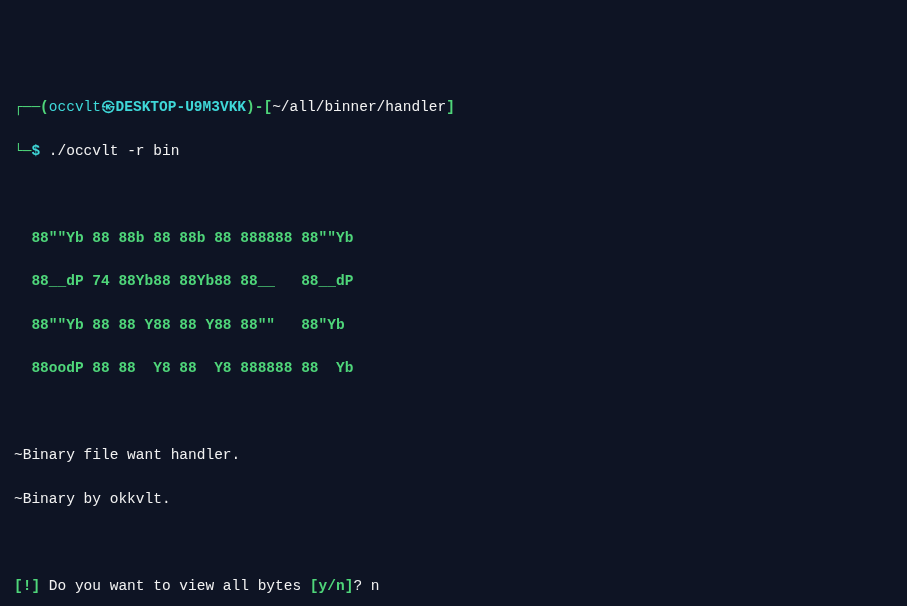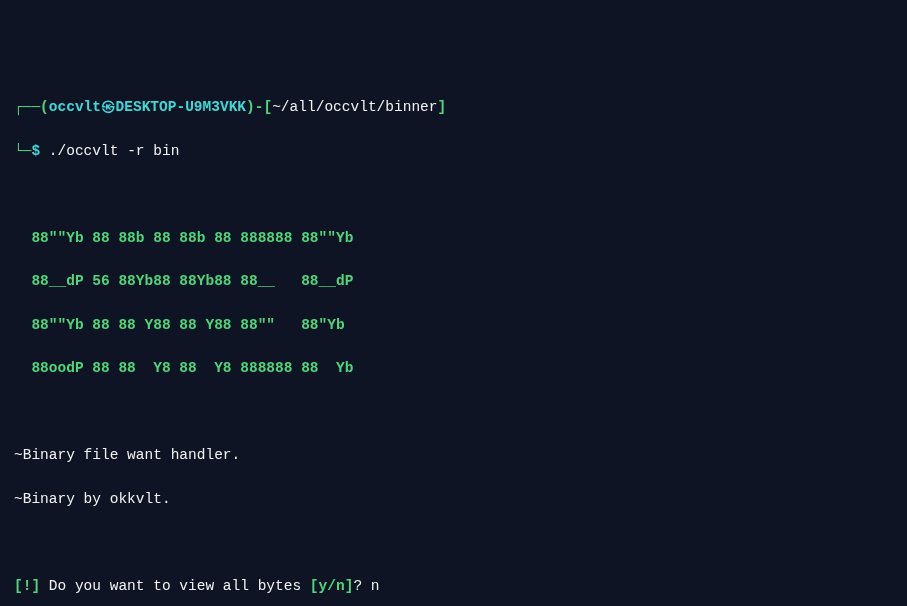--- a/index.html
+++ b/index.html
@@ -11,38 +11,38 @@
       line-height: 1.5;
       padding: 10px 14px;
       width: 907px;
       height: 606px;
       overflow: hidden;
       white-space: pre;
       font-weight: 500;
     }
     .green { color: #4fd67a; font-weight: bold; }
     .white { color: #f2f2f2; }
-    .prompt-user { color: #3fd8d8; font-weight: bold; }
+    .prompt-user { color: #3fd8d8; font-weight: normal; }
     .prompt-at   { color: #3fd8d8; font-weight: bold; }
     .prompt-host { color: #3fd8d8; font-weight: bold; }
     .prompt-bracket { color: #4fd67a; font-weight: bold; }
     .prompt-sigil { color: #3fd8d8; font-weight: bold; }
     .art { color: #4fd67a; font-weight: bold; }
     .line { display: block; }
   </style>
 </head>
 <body>
 
 
 
-<span class="line"><span class="prompt-bracket">┌──</span><span class="prompt-bracket">(</span><span class="prompt-user">occvlt</span><span class="prompt-at">㉿</span><span class="prompt-host">DESKTOP-U9M3VKK</span><span class="prompt-bracket">)-</span><span class="prompt-bracket">[</span><span class="white">~/all/occvlt/binner</span><span class="prompt-bracket">]</span></span>
+<span class="line"><span class="prompt-bracket">┌──</span><span class="prompt-bracket">(</span><span class="prompt-user">occvlt</span><span class="prompt-at">㉿</span><span class="prompt-host">DESKTOP-U9M3VKK</span><span class="prompt-bracket">)-</span><span class="prompt-bracket">[</span><span class="white">~/all/binner/handler</span><span class="prompt-bracket">]</span></span>
 <span class="line"><span class="prompt-bracket">└─</span><span class="prompt-sigil">$</span> <span class="white">./occvlt -r bin</span></span>
 <span class="line"> </span>
 <span class="line art">  88""Yb 88 88b 88 88b 88 888888 88""Yb</span>
-<span class="line art">  88__dP 56 88Yb88 88Yb88 88__   88__dP</span>
+<span class="line art">  88__dP 74 88Yb88 88Yb88 88__   88__dP</span>
 <span class="line art">  88""Yb 88 88 Y88 88 Y88 88""   88"Yb </span>
 <span class="line art">  88oodP 88 88  Y8 88  Y8 888888 88  Yb</span>
 <span class="line"> </span>
 <span class="line white">~Binary file want handler.</span>
 <span class="line white">~Binary by okkvlt.</span>
 <span class="line"> </span>
 <span class="line"><span class="green">[!]</span><span class="white"> Do you want to view all bytes </span><span class="green">[</span><span class="green">y/n</span><span class="green">]</span><span class="white">? </span><span class="white">n</span></span>
 
 
 

